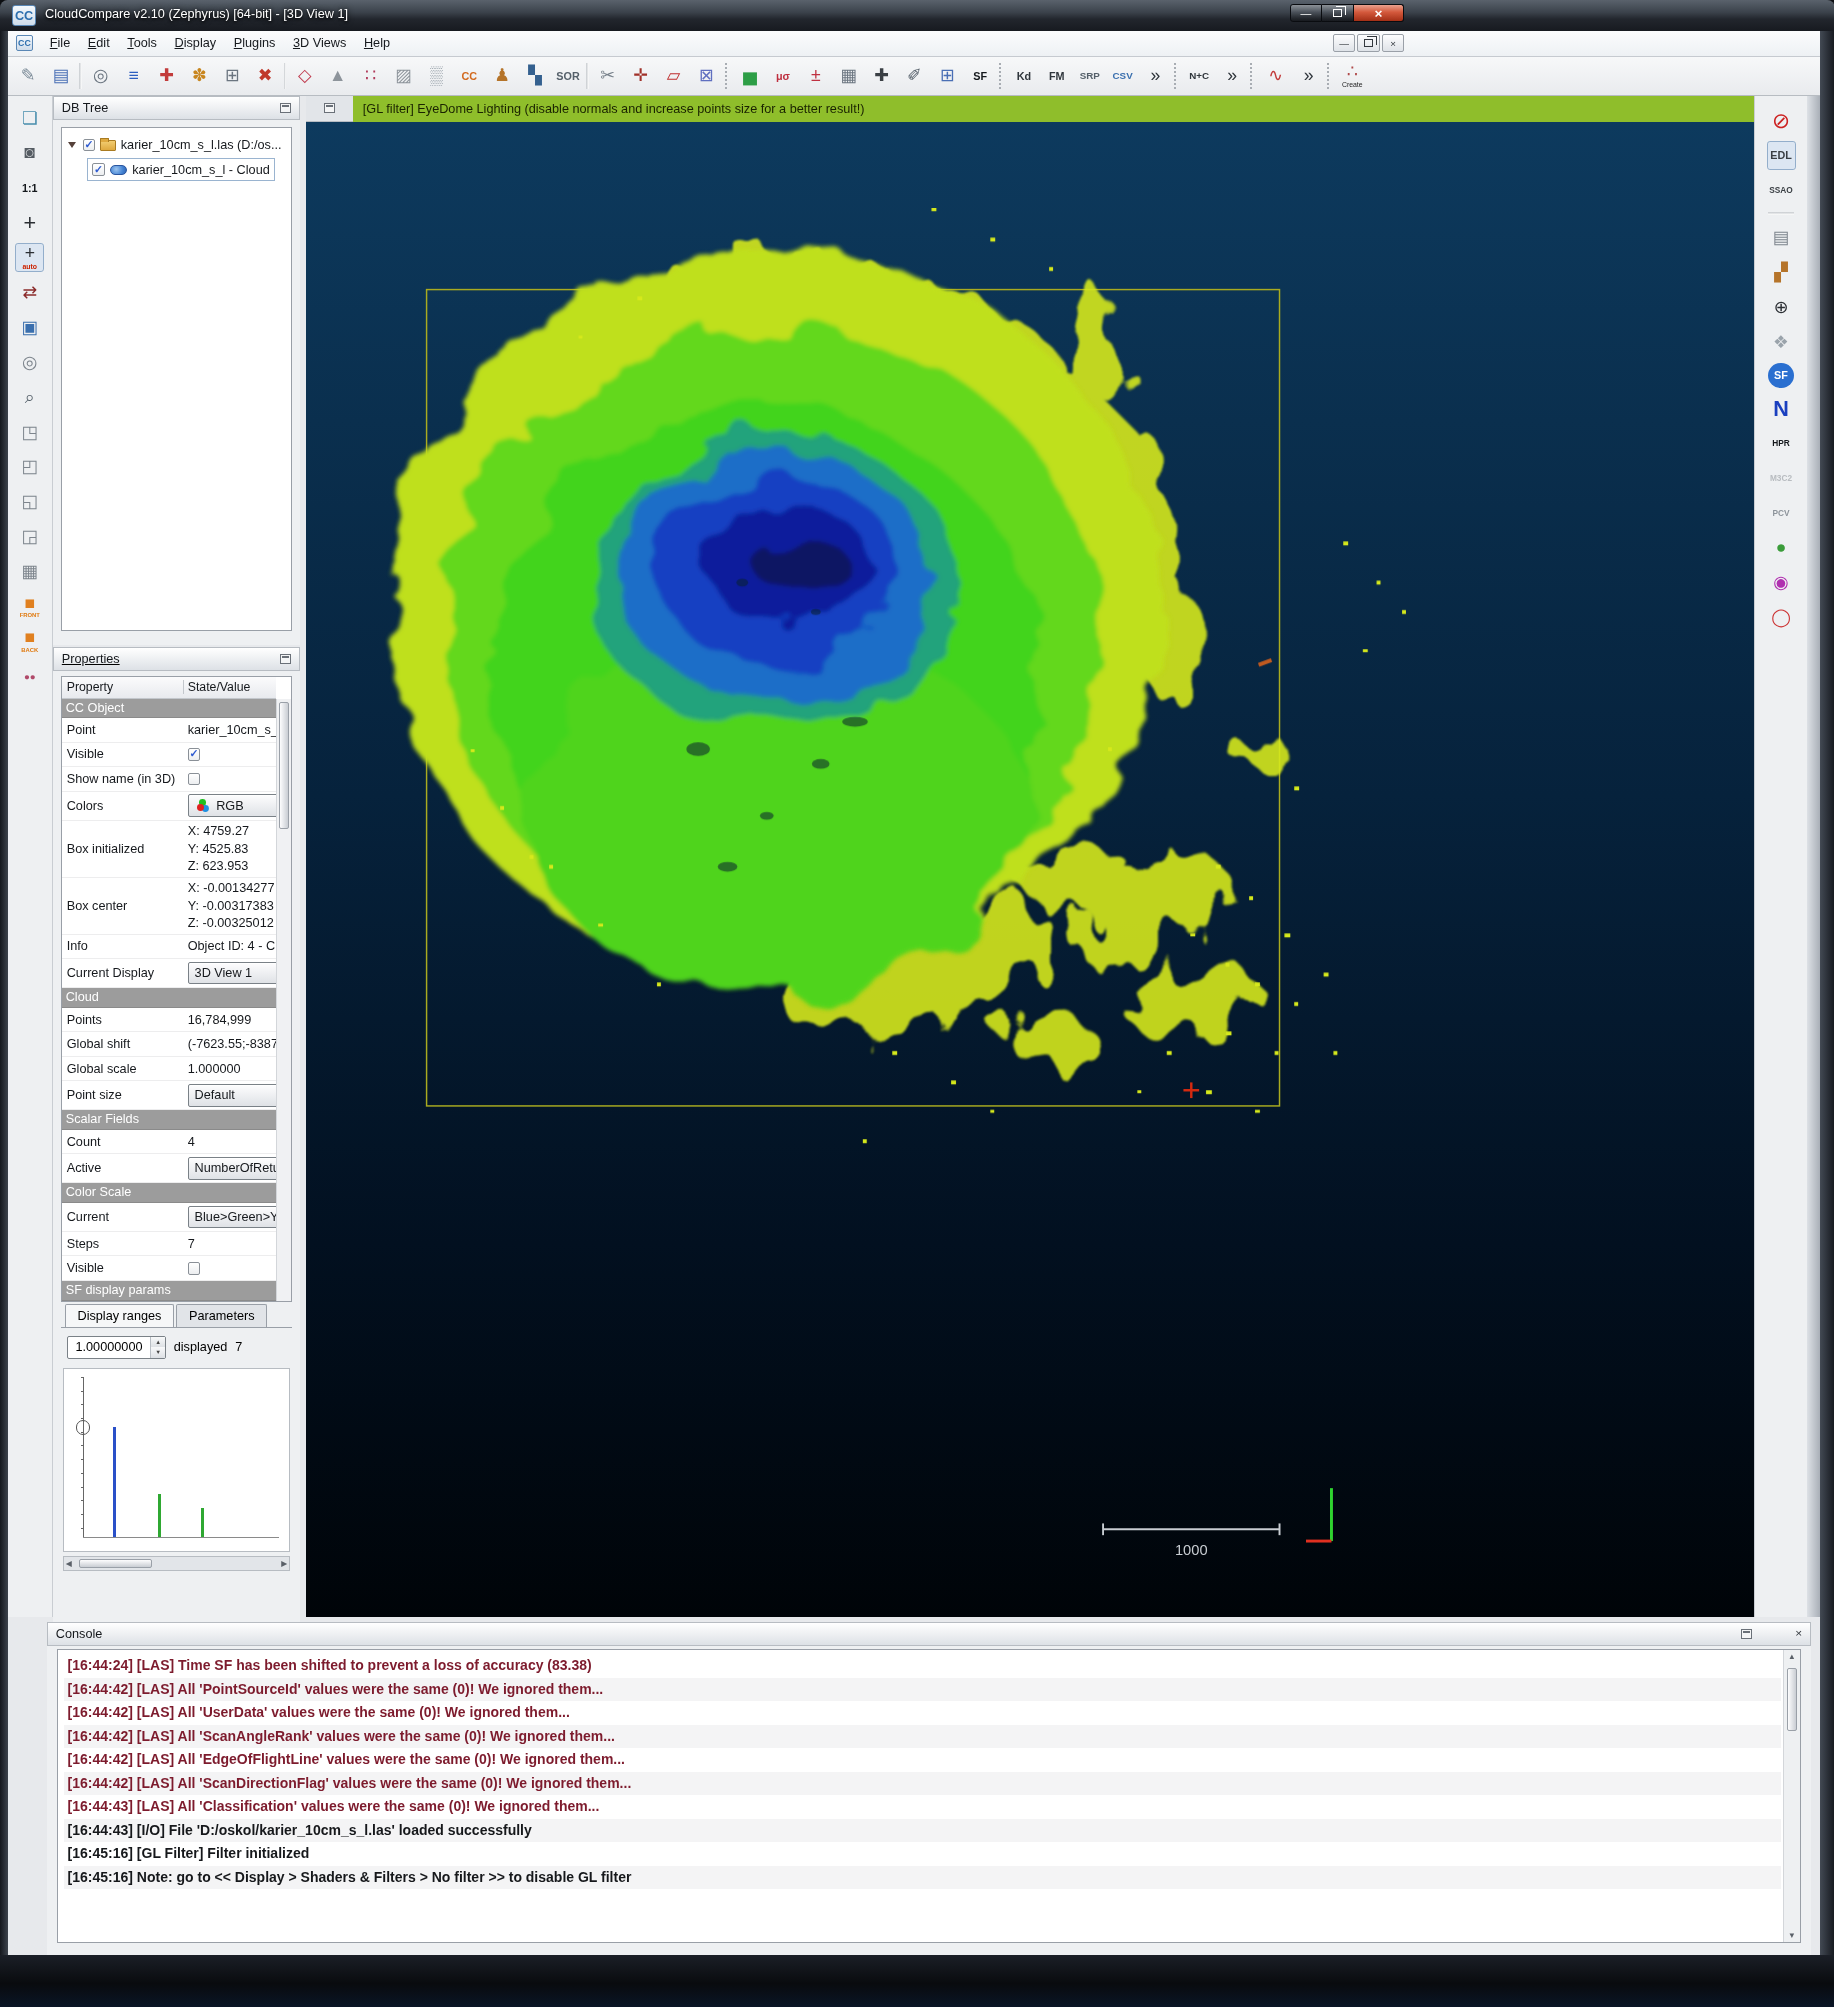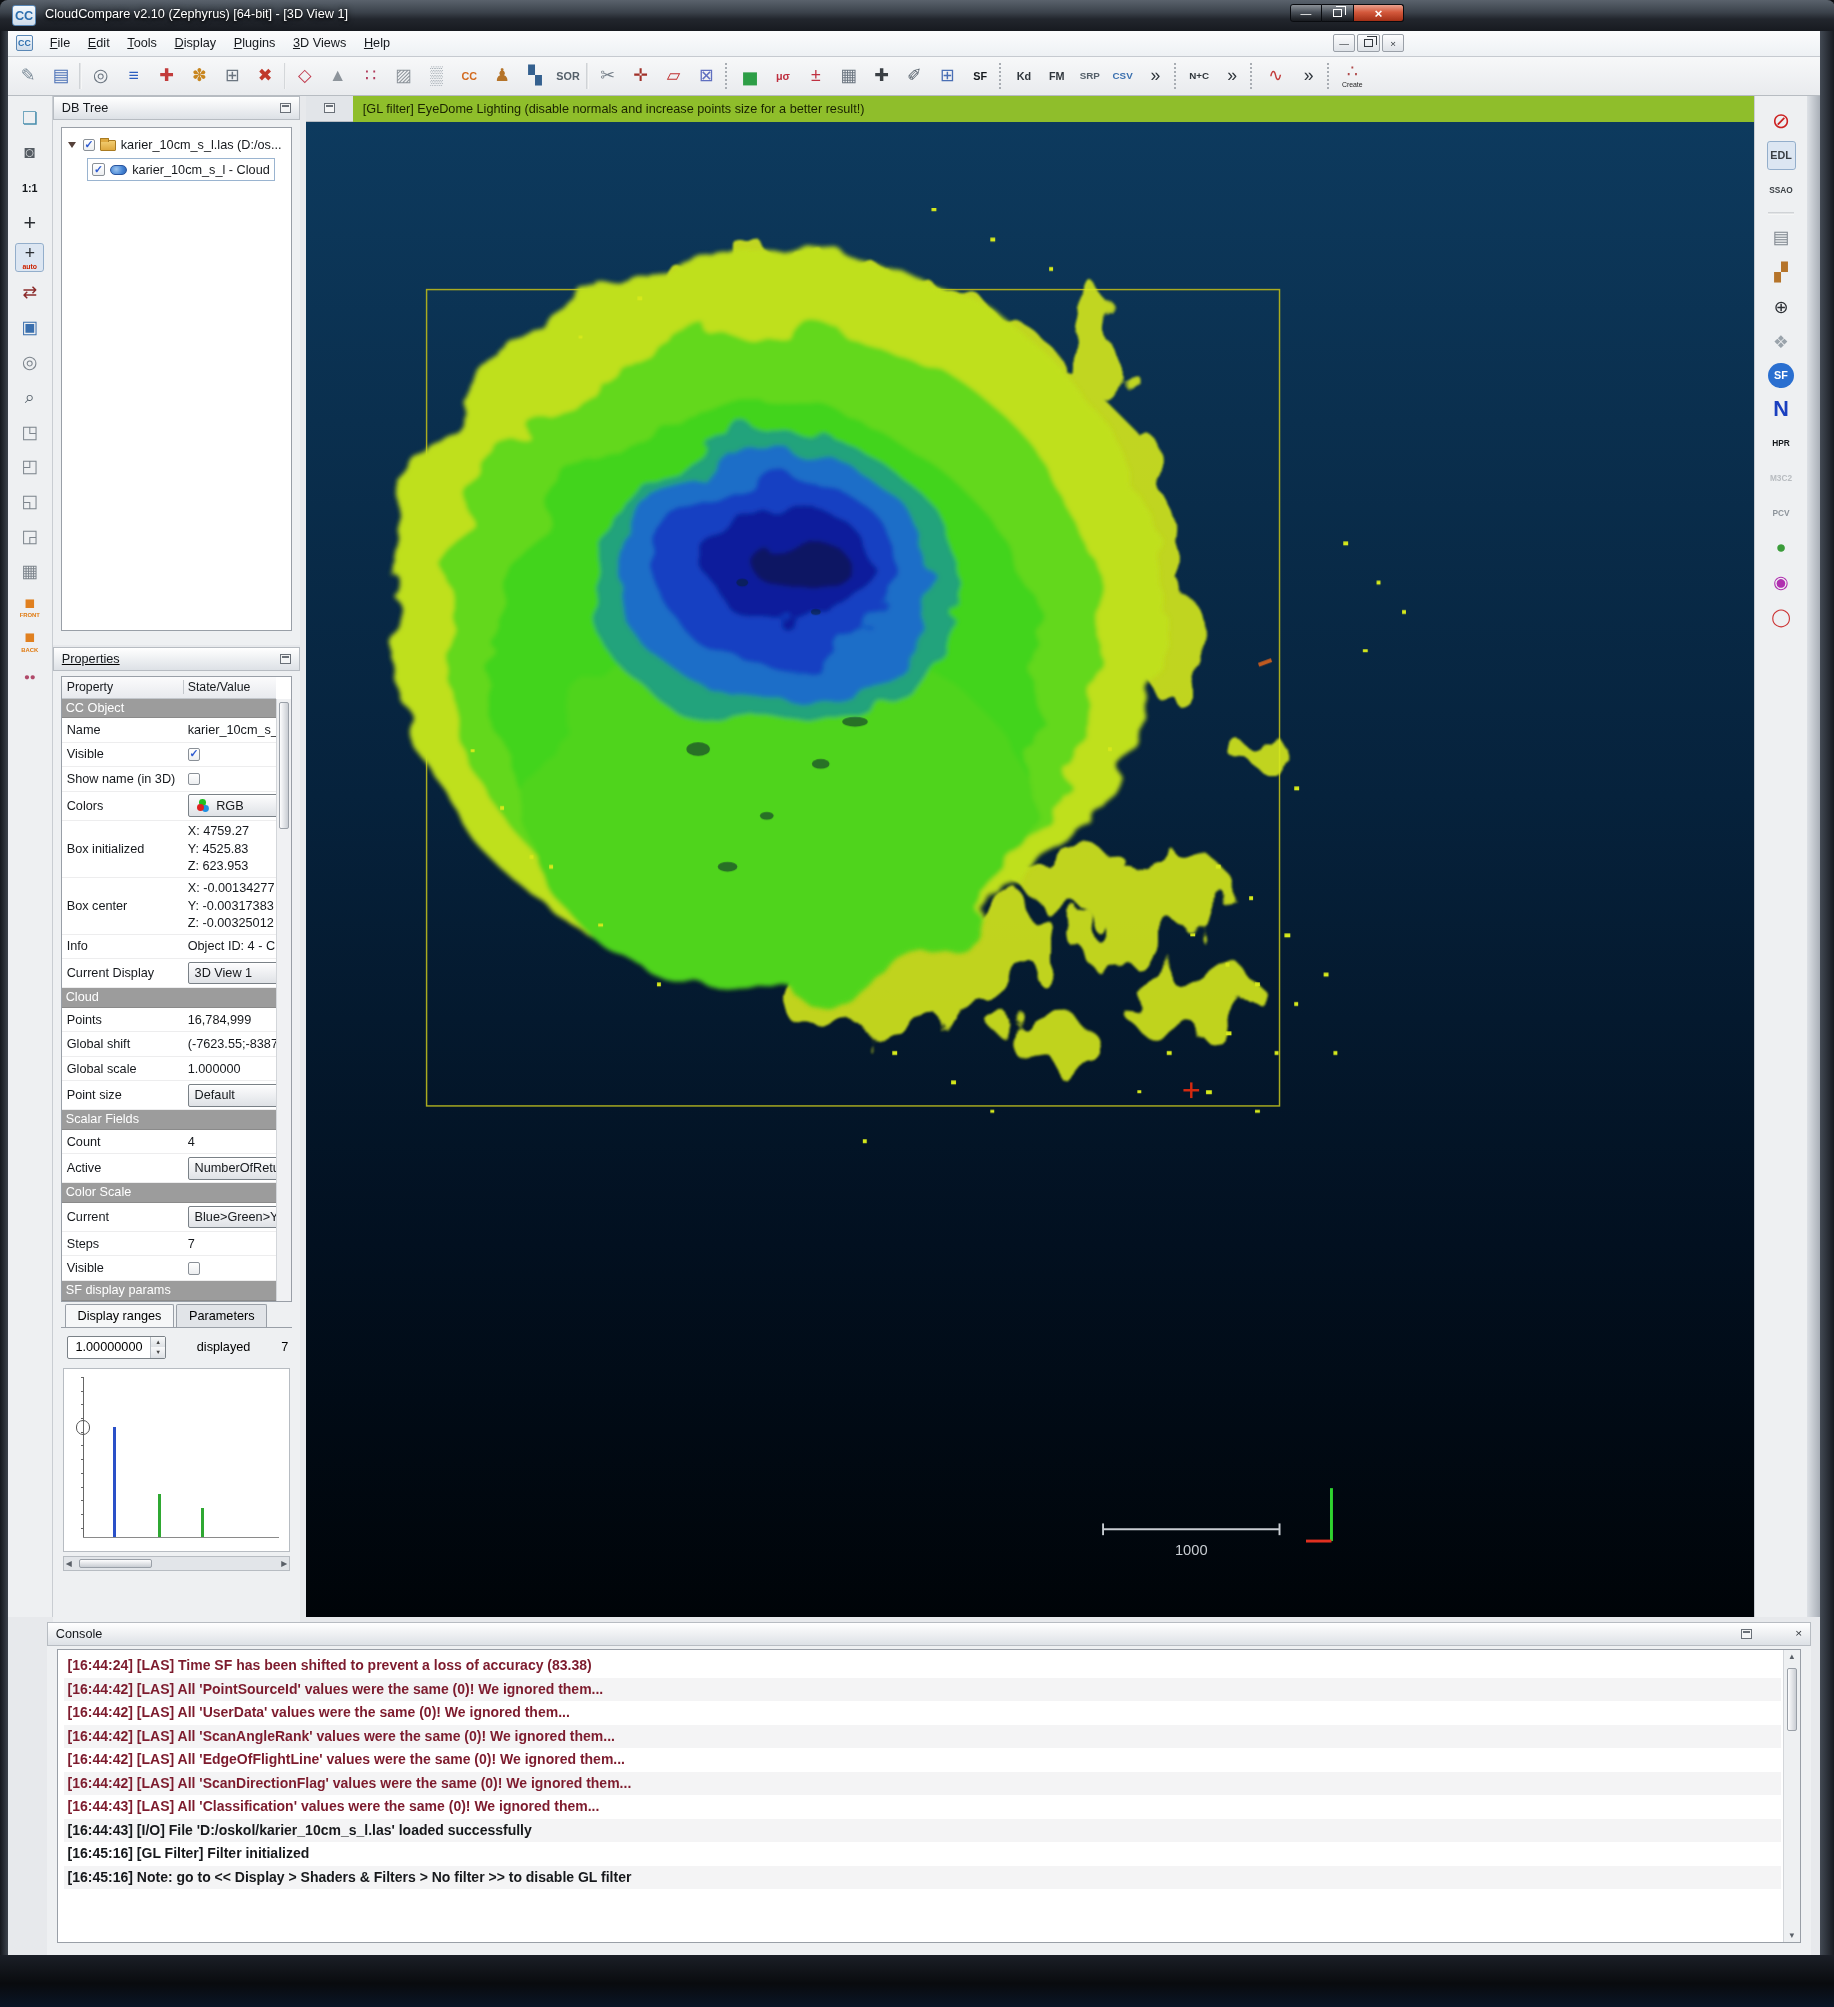--- a/index.html
+++ b/index.html
@@ -122,21 +122,21 @@
     box-shadow:inset 0 1px 0 #fff; flex:none; }
   .rgbico { width:6.9px; height:6.9px; border-radius:50%; background:#e02020;
     box-shadow:4.9px 1px 0 #2090e0, 2px -4.9px 0 #20c020; margin:5.9px 11.8px 2px 2.9px; flex:none; }
   .pscroll { position:absolute; right:0; top:21.6px; bottom:0; width:15.7px; background:#f0f1f3; border-left:1px solid #d3d6da; }
   .pscroll .thumb { position:absolute; left:2px; right:2px; top:3.9px; height:127px;
     background:linear-gradient(90deg,#fdfdfe,#c9cdd3); border:1px solid #9aa0a8; border-radius:2px; }
   .sf-tabs { display:flex; margin-top:2.9px; border-bottom:1px solid #999fa7; padding-left:3.9px; }
   .tab { padding:3.9px 11.8px; border:1px solid #999fa7; border-bottom:none; background:#e1e4e8;
     font-size:12.7px; border-radius:2px 2px 0 0; margin-right:2px; }
   .tab.active { background:#f6f7f8; }
-  .spin-row { display:flex; align-items:center; gap:7.8px; padding:7.8px 3.9px 3.9px 5.9px; font-size:12.7px; overflow:hidden;justify-content:space-between; }
+  .spin-row { display:flex; align-items:center; gap:7.8px; padding:7.8px 3.9px 3.9px 5.9px; font-size:12.7px; overflow:hidden; }
   .spin { display:inline-flex; border:1px solid #7a8187; background:#fff; height:22.5px; align-items:center; border-radius:2px; }
   .spin .num { padding:0 7.8px; font-size:12.7px; min-width:80px; }
   .spin .arrows { display:flex; flex-direction:column; border-left:1px solid #b9bec4; height:100%; }
   .spin .arrows span { font-size:5.9px; line-height:10.3px; padding:0 3.9px;
     background:linear-gradient(#f8f9fa,#dde0e4); color:#444; }
   .histo { height:184px; background:#fff; border:1px solid #b7bcc2; position:relative; margin:5.9px 2px 0 2px; }
   .h-axis { position:absolute; left:19.6px; top:7.8px; bottom:13.7px; width:1px; background:#666; }
   .h-axis::before { content:""; position:absolute; left:-2.9px; top:0; bottom:0; width:2.9px;
     background:repeating-linear-gradient(#666 0 1px, transparent 1px 13.7px); }
   .h-circle { position:absolute; left:11.8px; top:51px; width:14.7px; height:14.7px; border:1.5px solid #555; border-radius:50%; }
@@ -442,21 +442,21 @@
       <span class="floatico"></span>
     </div>
     <div class="props-body">
       <div class="ptable">
         <div class="phead">
           <span class="plabel">Property</span>
           <span class="pval">State/Value</span>
         </div>
         <div class="psec">CC Object</div>
         <div class="prow">
-          <span class="plabel">Name</span>
+          <span class="plabel">Point</span>
           <span class="pval">karier_10cm_s_</span>
         </div>
         <div class="prow">
           <span class="plabel">Visible</span>
           <span class="pval">
               <span class="cb checked"></span>
             </span>
         </div>
         <div class="prow">
           <span class="plabel">Show name (in 3D)</span>

